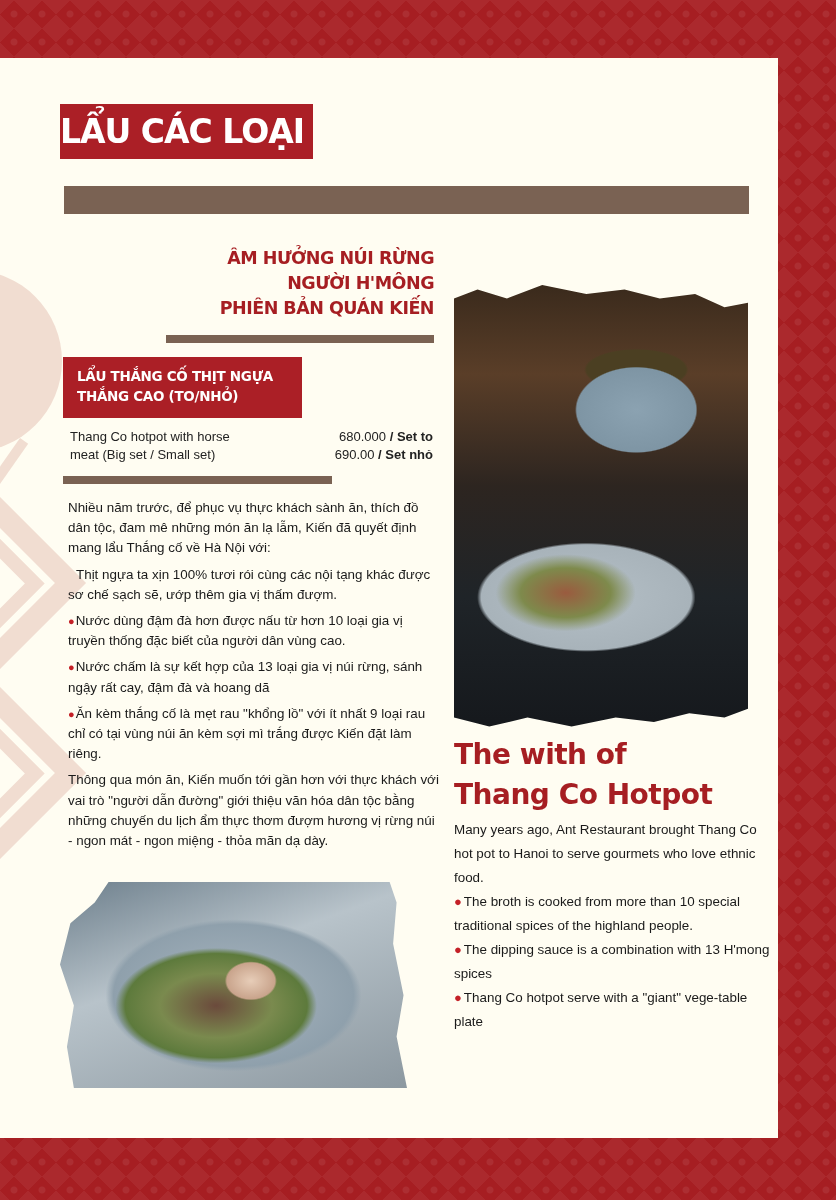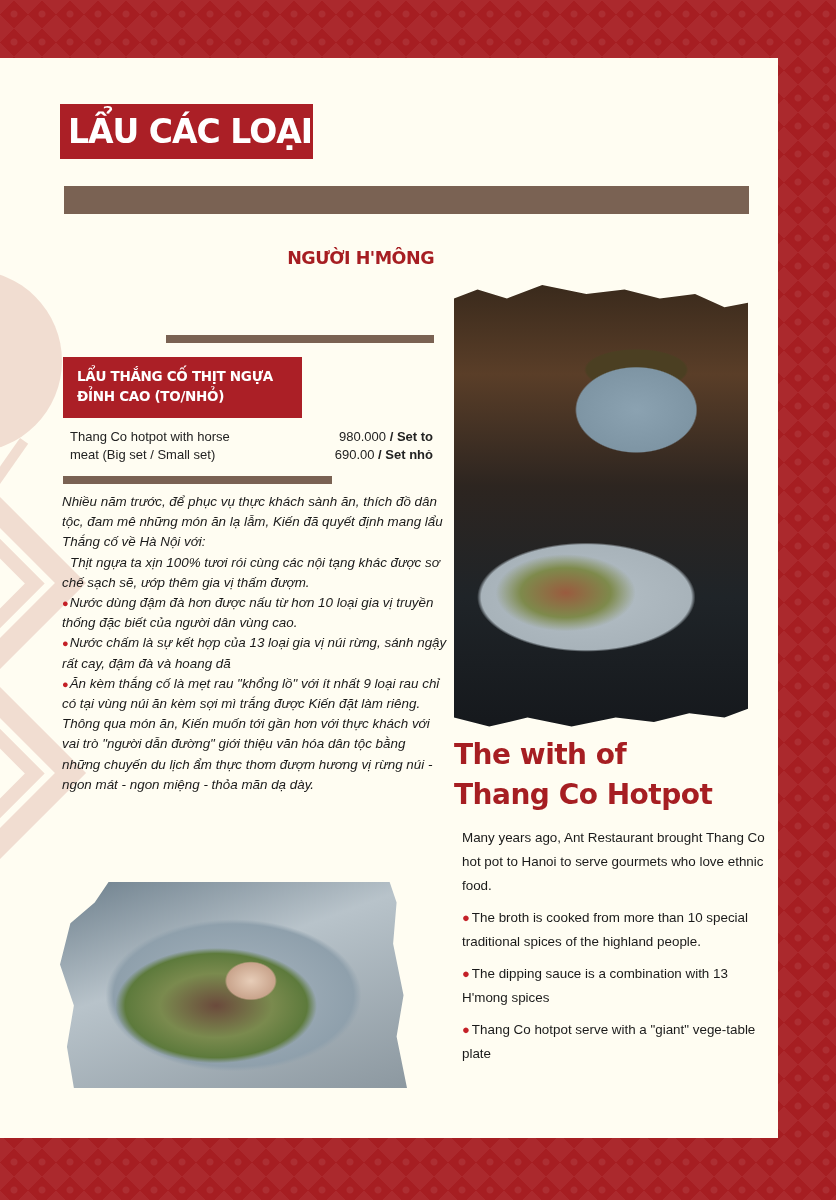--- a/index.html
+++ b/index.html
@@ -28,21 +28,21 @@
   }
   .deco-diamond.inner { border-width: 14px; }
   .deco-line {
     position: absolute; left: 20px; top: 380px; width: 10px; height: 200px;
     background: #f1ddd1; transform: rotate(35deg); transform-origin: top left;
   }
   .title-box {
     position: absolute; left: 60px; top: 46px; width: 253px; height: 55px;
     background: #ab1f26; color: #fff;
     font-family: "DejaVu Sans", sans-serif; font-weight: bold;
-    font-size: 33px; line-height: 55px; padding-left: 8px; letter-spacing: -1px;
+    font-size: 33px; line-height: 55px; padding-left: 0; letter-spacing: -1px;
   }
   .bar { position: absolute; background: #7a6253; }
   .bar.b1 { left: 64px; top: 128px; width: 685px; height: 28px; }
   .bar.b2 { left: 166px; top: 277px; width: 268px; height: 8px; }
   .bar.b3 { left: 63px; top: 418px; width: 269px; height: 8px; }
   .subtitle {
     position: absolute; right: 344px; top: 188px; text-align: right;
     color: #a61e22; font-family: "DejaVu Sans", sans-serif; font-weight: bold;
     font-size: 17.5px; line-height: 25px; letter-spacing: -0.5px;
   }
@@ -56,21 +56,21 @@
     position: absolute; left: 70px; top: 370px; width: 363px;
     display: flex; justify-content: space-between;
     font-size: 13px; line-height: 18px; color: #222;
   }
   .dish-row .prices { text-align: right; }
   .dish-row b { font-weight: bold; }
   .vn-text {
     position: absolute; left: 62px; top: 434px; width: 385px;
     font-size: 13.4px; line-height: 20.2px; color: #1a1a1a;
   }
-  .vn-text p { margin: 0; font-style: italic; }
+  .vn-text p { margin: 6px; }
   .bullet::before {
     content: "●"; color: #c42027; font-size: 11px; margin-right: 1px;
   }
   .img-top {
     position: absolute; left: 454px; top: 227px; width: 294px; height: 446px;
     background:
       radial-gradient(ellipse 85px 60px at 62% 28%, #8ba2b1 0%, #7e95a4 70%, transparent 72%),
       radial-gradient(ellipse 55px 22px at 62% 19%, #4b3f22 0%, #4b3f22 90%, transparent 95%),
       radial-gradient(ellipse 100px 55px at 38% 69%, #9a5b3f 0%, #7e8a4c 45%, transparent 70%),
       radial-gradient(ellipse 140px 70px at 45% 70%, #b4bfc6 0%, #a8b3ba 75%, transparent 78%),
@@ -88,21 +88,21 @@
   }
   .story-title {
     position: absolute; left: 454px; top: 677px;
     color: #a61e22; font-family: "DejaVu Sans", sans-serif; font-weight: bold;
     font-size: 28px; line-height: 40px; letter-spacing: -0.5px;
   }
   .story-text {
     position: absolute; left: 454px; top: 760px; width: 320px;
     font-size: 13.4px; line-height: 24px; color: #1a1a1a;
   }
-  .story-text p { margin: 8px; }
+  .story-text p { margin: 0; }
   .story-text .bullet::before { font-size: 13px; margin-right: 2px; }
   .vat-note {
     position: absolute; right: 28px; top: 1046px;
     font-size: 10px; font-style: italic; font-weight: bold; color: #4a3d35; margin-top: 48px;
   }
 </style>
 </head>
 <body>
 
 <div class="panel">
@@ -110,36 +110,38 @@
   <div class="deco-diamond" style="left:-95px; top:450px;"></div>
   <div class="deco-diamond inner" style="left:-70px; top:478px; width:95px; height:95px;"></div>
   <div class="deco-diamond" style="left:-95px; top:640px;"></div>
   <div class="deco-diamond inner" style="left:-70px; top:668px; width:95px; height:95px;"></div>
   <div class="deco-line"></div>
 
   <div class="title-box">LẨU CÁC LOẠI</div>
   <div class="bar b1"></div>
 
   <div class="subtitle">
+    <div>ÂM HƯỞNG NÚI RỪNG</div>
     <div>NGƯỜI H'MÔNG</div>
+    <div>PHIÊN BẢN QUÁN KIẾN</div>
   </div>
   <div class="bar b2"></div>
 
   <div class="dish-box">
     <div>LẨU THẮNG CỐ THỊT NGỰA</div>
-    <div>ĐỈNH CAO (TO/NHỎ)</div>
+    <div>THẮNG CAO (TO/NHỎ)</div>
   </div>
 
   <div class="dish-row">
     <div>
       <div>Thang Co hotpot with horse</div>
       <div>meat (Big set / Small set)</div>
     </div>
     <div class="prices">
-      <div><span>980.000</span> <b>/ Set to</b></div>
+      <div><span>680.000</span> <b>/ Set to</b></div>
       <div><span>690.00</span> <b>/ Set nhỏ</b></div>
     </div>
   </div>
   <div class="bar b3"></div>
 
   <div class="vn-text">
     <p>Nhiều năm trước, để phục vụ thực khách sành ăn, thích đồ dân tộc, đam mê những món ăn lạ lẫm, Kiến đã quyết định mang lẩu Thắng cố về Hà Nội với:</p>
     <p style="text-indent:8px;">Thịt ngựa ta xịn 100% tươi rói cùng các nội tạng khác được sơ chế sạch sẽ, ướp thêm gia vị thấm đượm.</p>
     <p class="bullet"><span>Nước dùng đậm đà hơn được nấu từ hơn 10 loại gia vị truyền thống đặc biết của người dân vùng cao.</span></p>
     <p class="bullet"><span>Nước chấm là sự kết hợp của 13 loại gia vị núi rừng, sánh ngậy rất cay, đậm đà và hoang dã</span></p>

